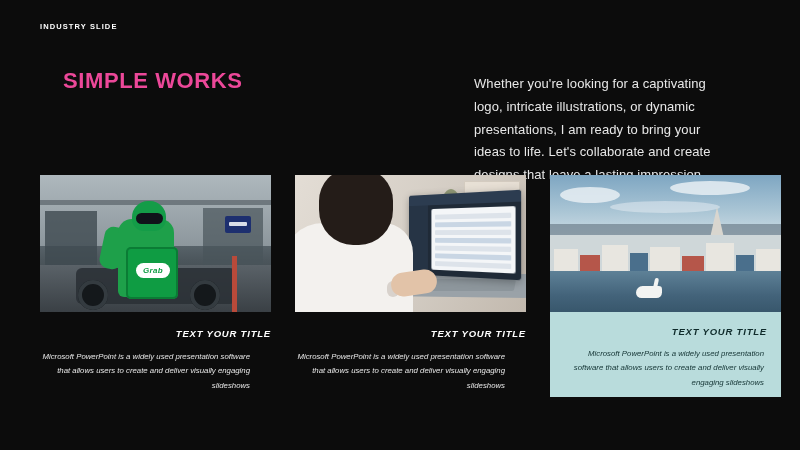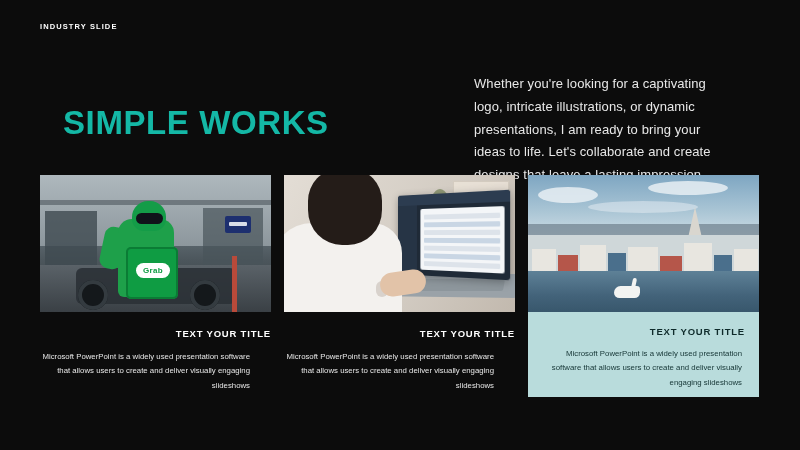--- a/index.html
+++ b/index.html
@@ -26,48 +26,48 @@
     letter-spacing: 1.1px;
     font-weight: 700;
     color: #ffffff;
     text-transform: uppercase;
   }
 
   .headline {
     position: absolute;
     left: 63px;
     top: 68px;
-    font-size: 33px;
+    font-size: 22px;
     line-height: 1.18;
     font-weight: 700;
     letter-spacing: 0.6px;
-    color: #14b8a6;
+    color: #ec4899;
     text-transform: uppercase;
-    margin-top: 36px;
   }
   .headline span { display: block; white-space: nowrap; }
 
   .intro {
     position: absolute;
     left: 474px;
     top: 73px;
     width: 256px;
     font-size: 13px;
     line-height: 1.75;
     color: #e8e8e8;
     letter-spacing: 0.1px;
   }
 
   .cards {
     position: absolute;
     left: 40px;
     top: 175px;
     width: 720px;
     display: flex;
-    gap: 13px;
+    gap: 24px;
+    font-style: italic;
   }
   .card {
     width: 231px;
     position: relative;
   }
   .card-media {
     width: 231px;
     height: 137px;
     overflow: hidden;
     position: relative;

